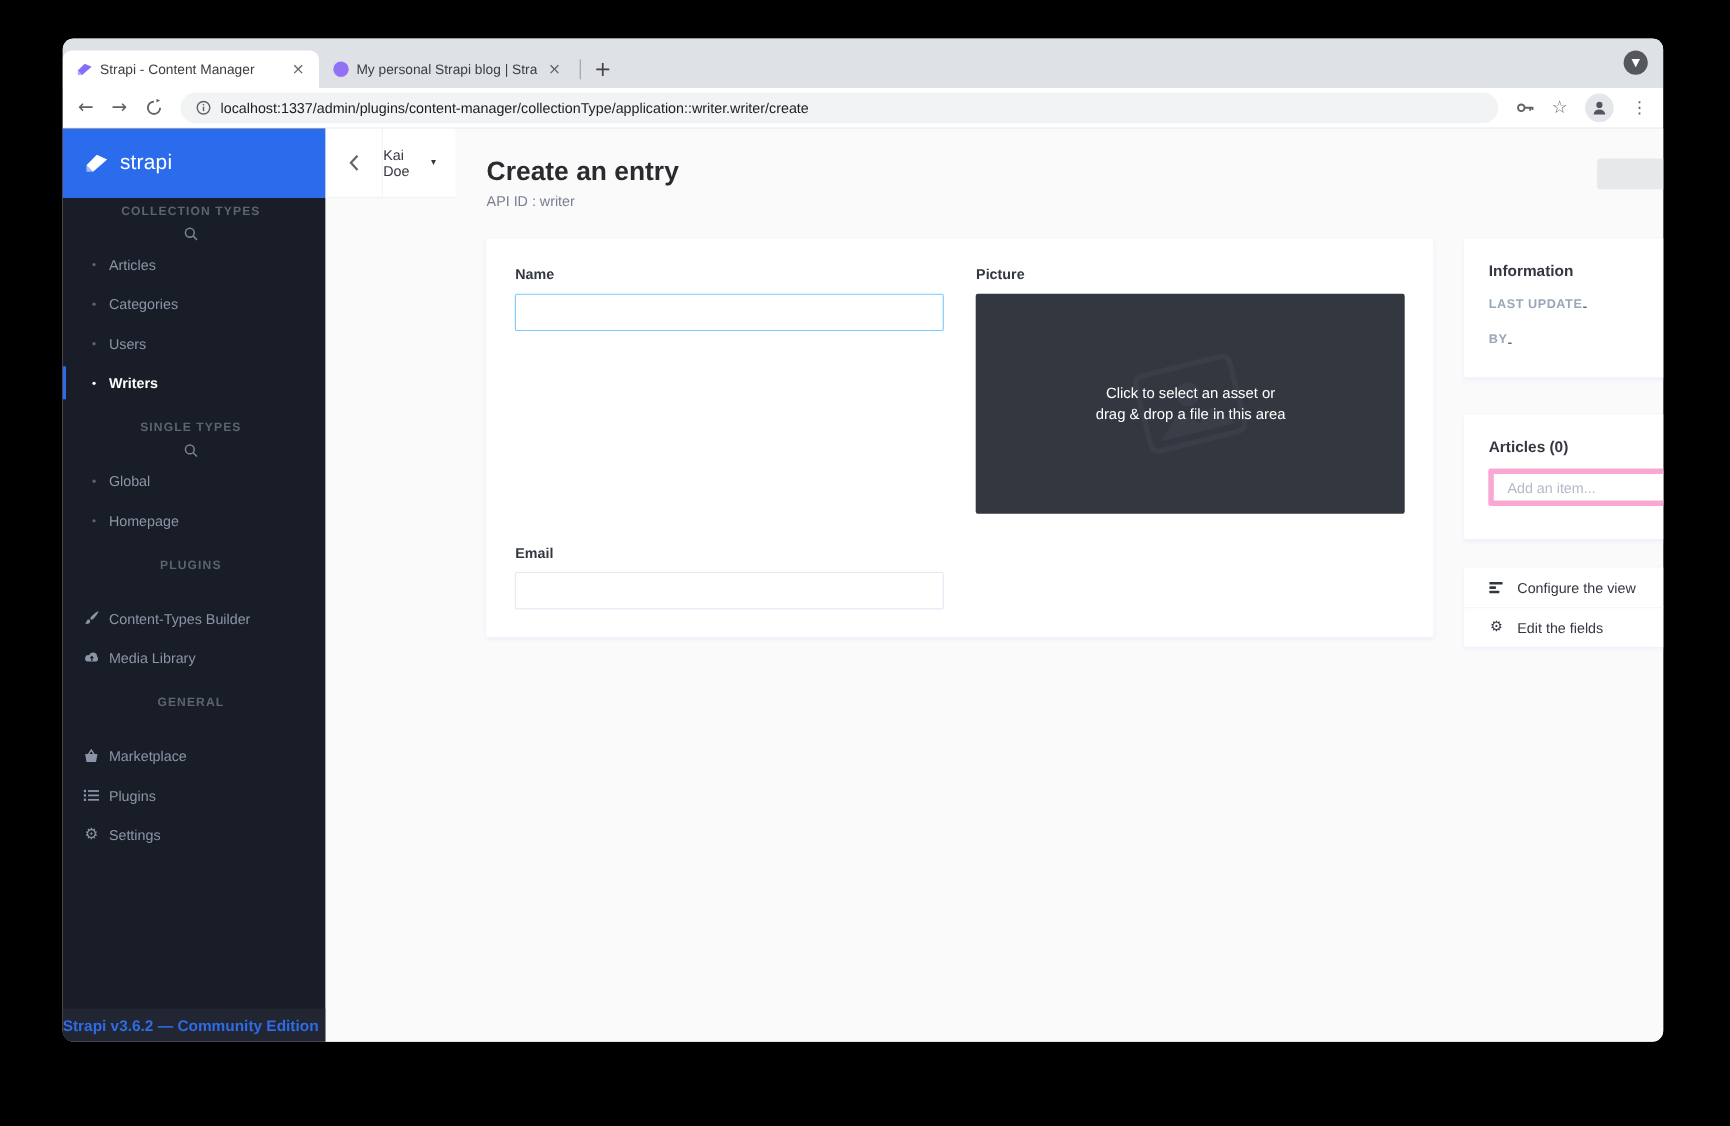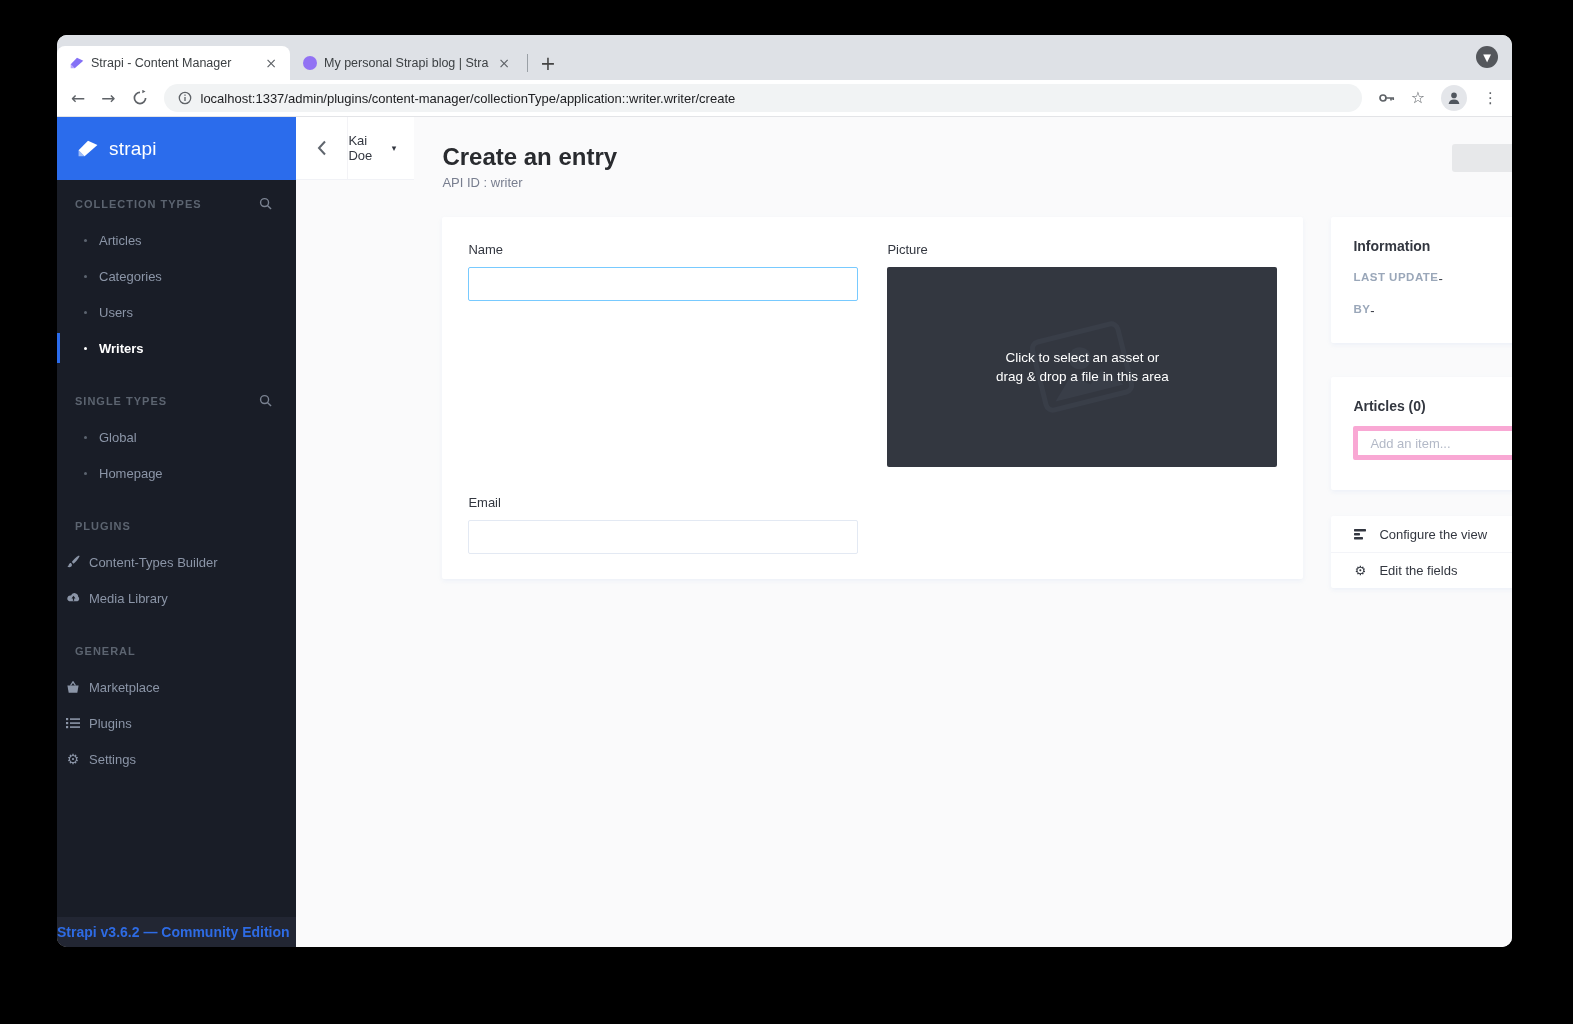--- a/index.html
+++ b/index.html
@@ -43,28 +43,28 @@
   
   .app { display:flex; height:830px; }
 
   
   .sidebar { width:239px; background:#191d27; display:flex; flex-direction:column; flex:0 0 239px; }
   .logo { height:63px; background:#2b6cec; display:flex; align-items:center; padding-left:19px; gap:9px; }
   .logo .word { color:#fff; font-size:19px; font-weight:normal; letter-spacing:.2px; }
   .nav { flex:1; padding-top:6px; overflow:hidden; }
   .navsection { margin-bottom:17px; }
   .sec-title { height:36px; display:flex; align-items:center; padding:0 24px 0 18px;
-    font-size:11px; font-weight:bold; letter-spacing:1px; color:#5c6470; }
+    font-size:11px; font-weight:bold; letter-spacing:1px; color:#5c6470;flex-direction:column; }
   .sec-title .lbl { flex:1; }
   .sec-search { color:#7a8291; }
   .sideitem { height:36px; display:flex; align-items:center; padding-left:27px;
     font-size:13px; color:#8b95a7; position:relative; cursor:default; }
   .sideitem .dot { width:3px; height:3px; border-radius:50%; background:#5c6470; margin-right:12px; }
   .sideitem .ilabel { margin-left:0; }
-  .sideitem.hasicon { padding-left:8px; }
+  .sideitem.hasicon { padding-left:18px; }
   .sideitem.hasicon .iico { width:16px; margin-right:8px; display:flex; justify-content:center; color:#8b95a7; }
   .sideitem.active { color:#fff; font-weight:bold; }
   .sideitem.active .dot { background:#fff; }
   .sideitem.active::before { content:""; position:absolute; left:0; top:3px; bottom:3px; width:3px; background:#2b6cec; }
   .sidefoot { height:30px; background:#222633; display:flex; align-items:center; 
     font-size:14px; font-weight:bold; color:#2e6be4; }
 
   
   .main { flex:1; display:flex; flex-direction:row; background:#fafafb; position:relative; }
   .topbar { height:63px; background:#fff; border-bottom:1px solid #f1f2f6; display:flex; align-items:center; flex:0 0 63px; }
@@ -81,21 +81,21 @@
   .savebtn { position:absolute; top:27px; right:0; width:149px; height:28px; background:#e7e8ea;
     color:#9ba0a8; border:none; border-radius:3px; font-size:13px; font-weight:bold;
     font-family:inherit; }
 
   .body { display:flex; gap:28px; }
   .card { background:#fff; border-radius:2px; box-shadow:0 2px 4px 0 rgba(227,233,245,.55); }
 
   .form-card { width:861px; height:362px; padding:25px 26px; }
   .form-row { display:flex; gap:29px; }
   .fgroup { width:390px; }
-  .flabel { font-size:13px; font-weight:normal; color:#333740; margin-bottom:10px; }
+  .flabel { font-size:13px; font-weight:bold; color:#333740; margin-bottom:10px; }
   .tinput { width:100%; height:34px; border:1px solid #e3e9f3; border-radius:2px; padding:0 10px;
     font-size:13px; color:#333740; font-family:inherit; outline:none; }
   .tinput.focused { border-color:#78caff; }
   .dropzone { height:200px; background:#333740; border-radius:2px; position:relative;
     display:flex; flex-direction:column; align-items:center; justify-content:center; overflow:hidden; }
   .dropzone .bgicon { position:absolute; left:50%; top:50%; transform:translate(-50%,-50%) rotate(-14deg);
     opacity:.55; }
   .dz-text { position:relative; color:#fff; font-size:13.5px; line-height:19px; text-align:center; }
   .email-group { margin-top:28px; }
 

